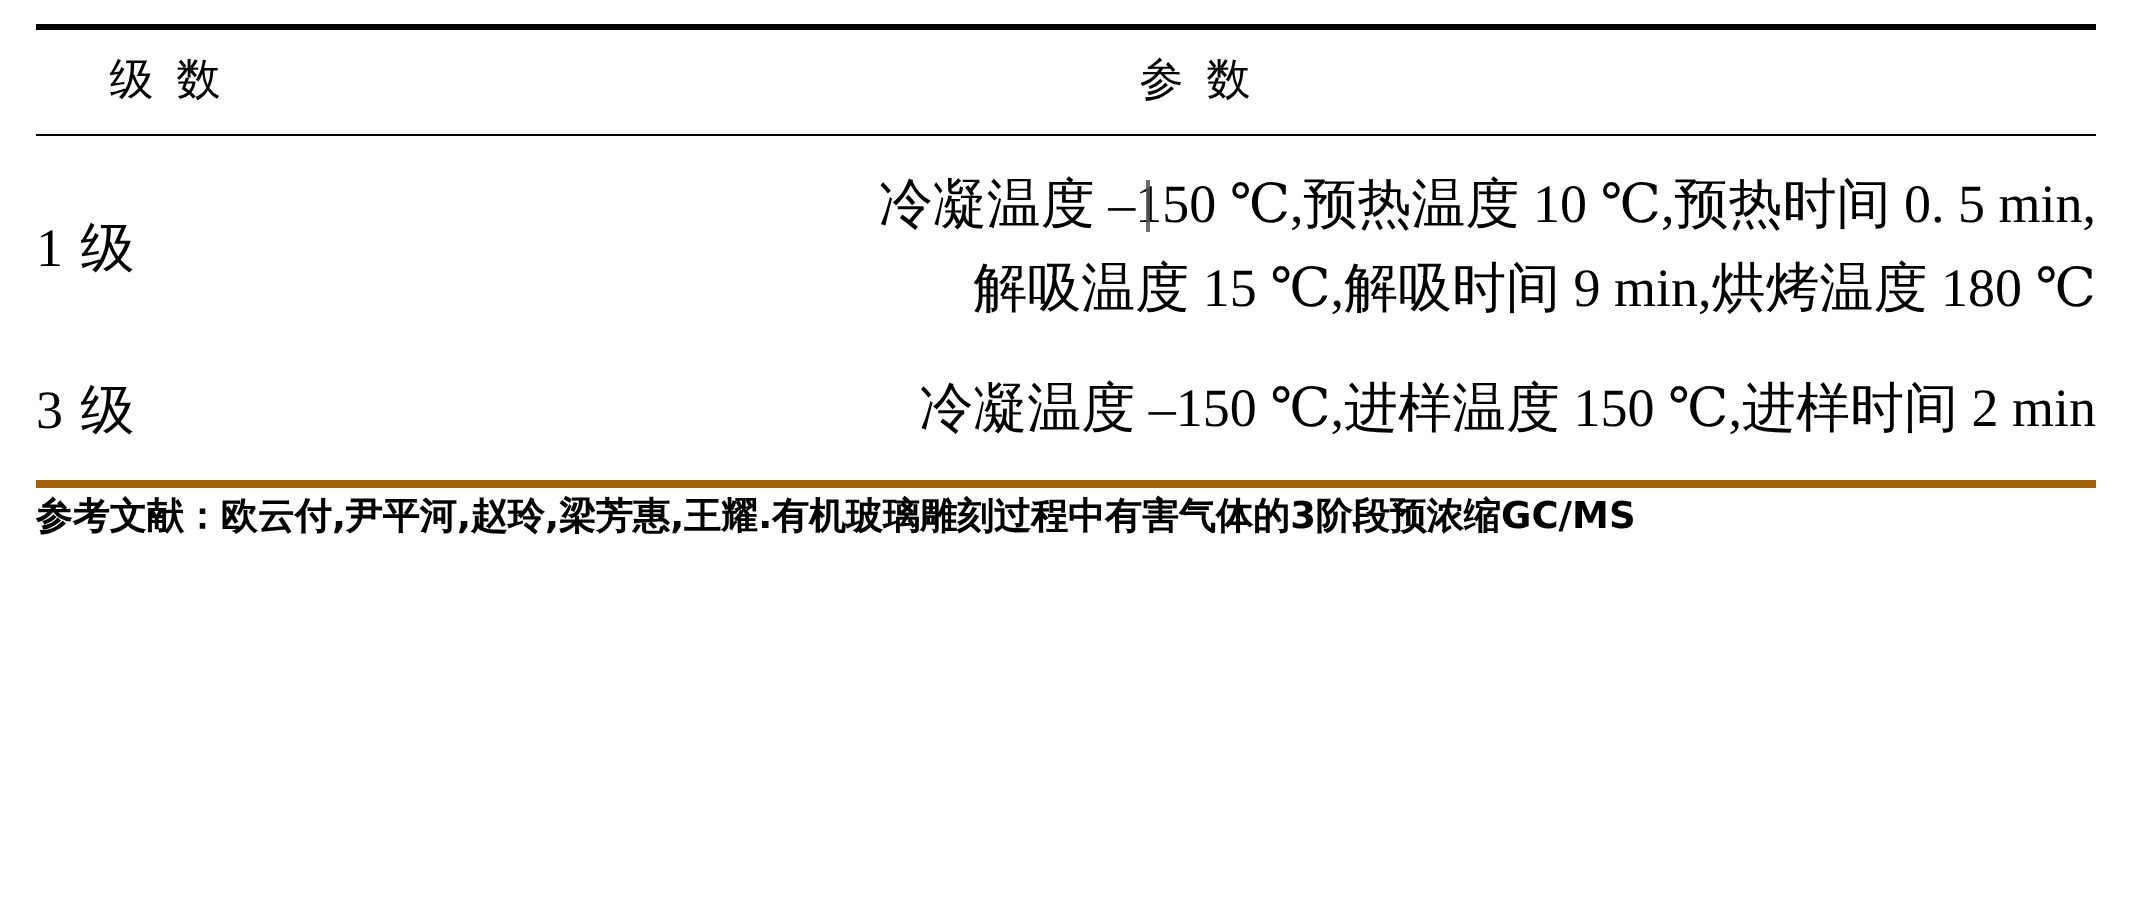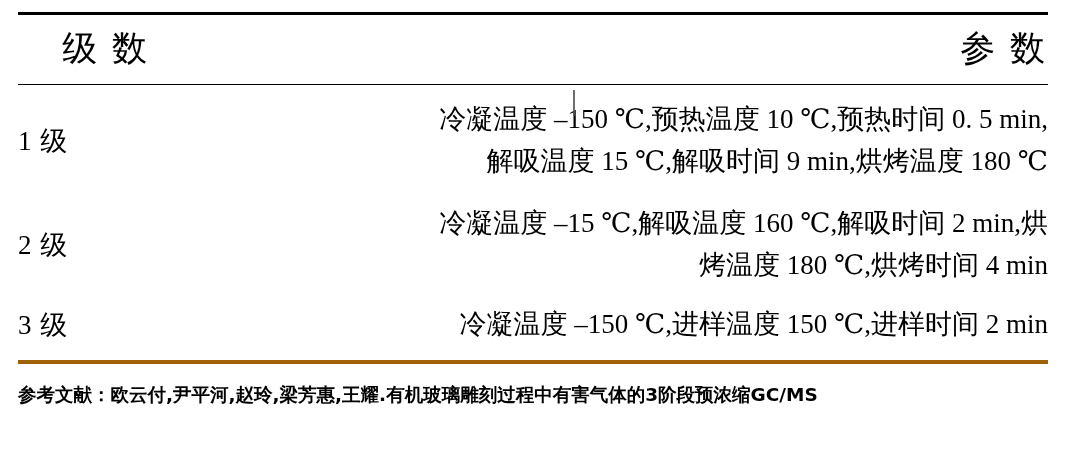--- a/index.html
+++ b/index.html
@@ -25,23 +25,23 @@
     width: 1030px;
     border-collapse: collapse;
     table-layout: fixed;
     margin-top: 12px;
   }
   table.param-table .col-level { width: 132px; }
   table.param-table .col-param { width: 898px; }
 
   thead th {
     font-weight: normal;
-    font-size: 35px;
+    font-size: 22px;
     padding: 10px 0 12px 0;
-    text-align: right;
+    text-align: center;
     letter-spacing: 3px;
   }
   thead tr.head-row th {
     border-top: 3px solid #000;
     border-bottom: 1.6px solid #000;
   }
 
   tbody td {
     vertical-align: middle;
     font-size: 27px;
@@ -60,21 +60,21 @@
   tbody tr.row-2 td { padding-top: 12px; padding-bottom: 8px; }
   tbody tr.row-3 td { padding-top: 10px; padding-bottom: 14px; }
 
   tbody tr.row-3 td {
     border-bottom: 4px solid #a16207;
   }
 
   .line { display: block; white-space: nowrap; text-align: right; }
 
   .ref {
-    margin-top: 16px;
+    margin-top: 0;
     width: 1030px;
     font-family: "DejaVu Sans", "Liberation Sans", sans-serif;
     font-weight: bold;
     font-size: 18.5px;
     line-height: 1.6;
     color: #000;
     letter-spacing: 0px;
   }
   .ref .ref-line { display: block; }
 
@@ -106,27 +106,20 @@
       </tr>
     </thead>
     <tbody>
       <tr class="row-1">
         <td class="level">1 级</td>
         <td class="param">
           <span class="line">冷凝温度 –150 ℃,预热温度 10 ℃,预热时间 0. 5 min,</span>
           <span class="line">解吸温度 15 ℃,解吸时间 9 min,烘烤温度 180 ℃</span>
         </td>
       </tr>
-      <tr class="row-2">
-        <td class="level">2 级</td>
-        <td class="param">
-          <span class="line">冷凝温度 –15 ℃,解吸温度 160 ℃,解吸时间 2 min,烘</span>
-          <span class="line">烤温度 180 ℃,烘烤时间 4 min</span>
-        </td>
-      </tr>
       <tr class="row-3">
         <td class="level">3 级</td>
         <td class="param">
           <span class="line">冷凝温度 –150 ℃,进样温度 150 ℃,进样时间 2 min</span>
         </td>
       </tr>
     </tbody>
   </table>
 
   <div class="ref">

